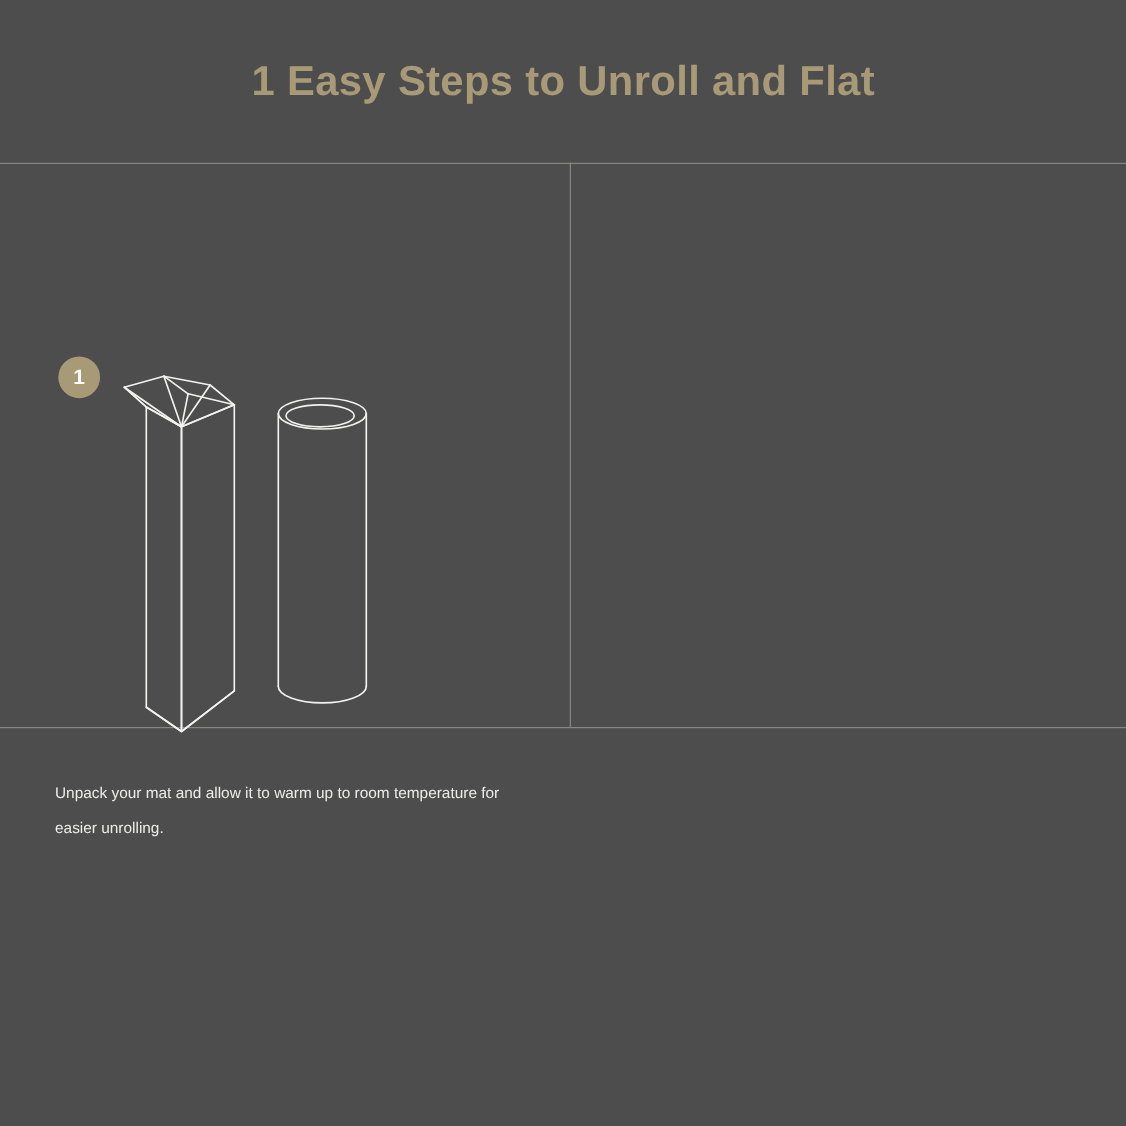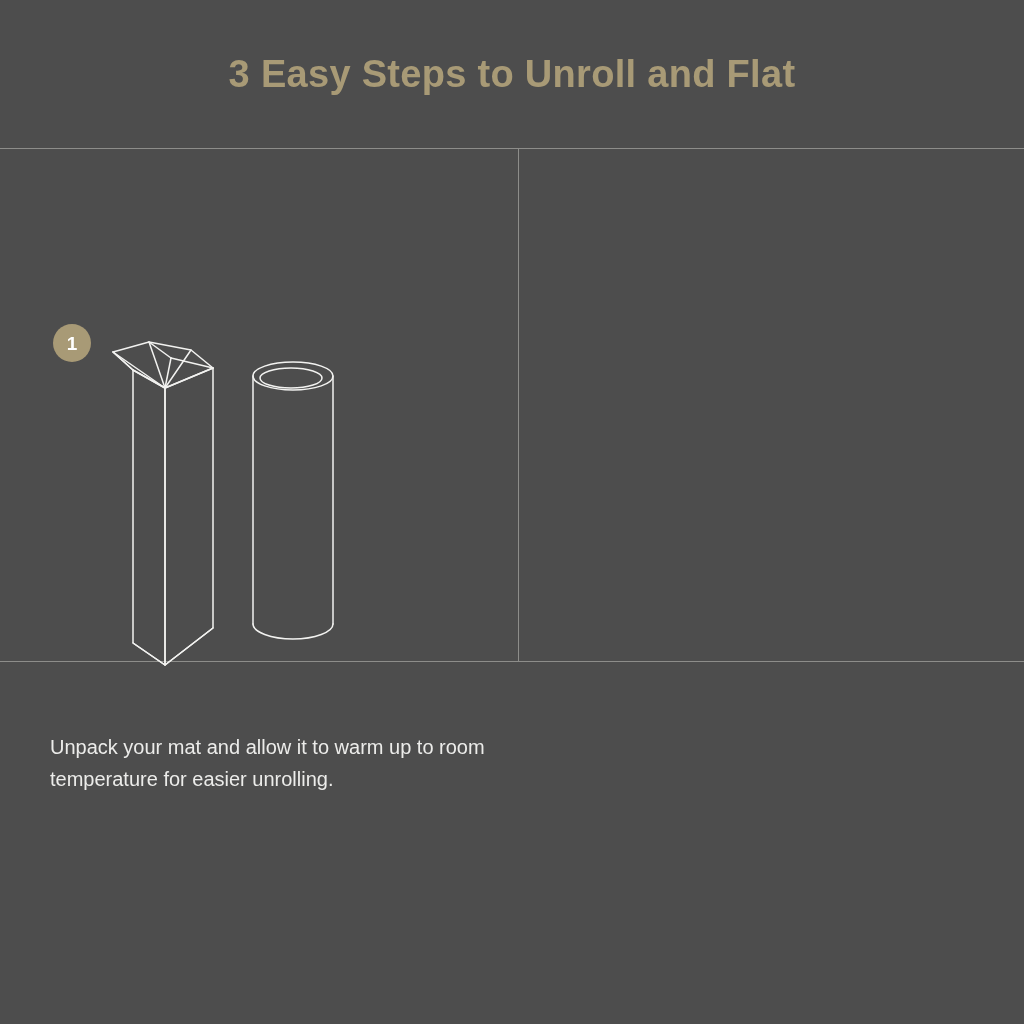--- a/index.html
+++ b/index.html
@@ -74,41 +74,40 @@
     align-items: center;
     justify-content: center;
     line-height: 1;
   }
   #badge-1 { left: 53px;  top: 176px; }
 
   
   .caption {
     position: absolute;
     color: #ececea;
-    font-size: 20px;
+    font-size: 14px;
     line-height: 32px;
-    margin-top: 27px;
   }
   #caption-1 { left: 50px;  top: 556px; width: 440px; }
 
   
   .art {
     position: absolute;
   }
   #art-1 { left: 95px;  top: 180px; }
 
   .art svg { display: block; overflow: visible; }
 </style>
 </head>
 <body>
 
 <div id="page">
 
   <div class="title-bar">
-    <div class="title">3 Easy Steps to Unroll and Flat</div>
+    <div class="title">1 Easy Steps to Unroll and Flat</div>
   </div>
 
   <div class="rule h" style="top:148px;"></div>
   <div class="rule h" style="top:661px;"></div>
   <div class="rule v" style="left:518px;"></div>
 
   <div class="panel" id="panel-1">
 
     <div class="badge" id="badge-1">1</div>
 

